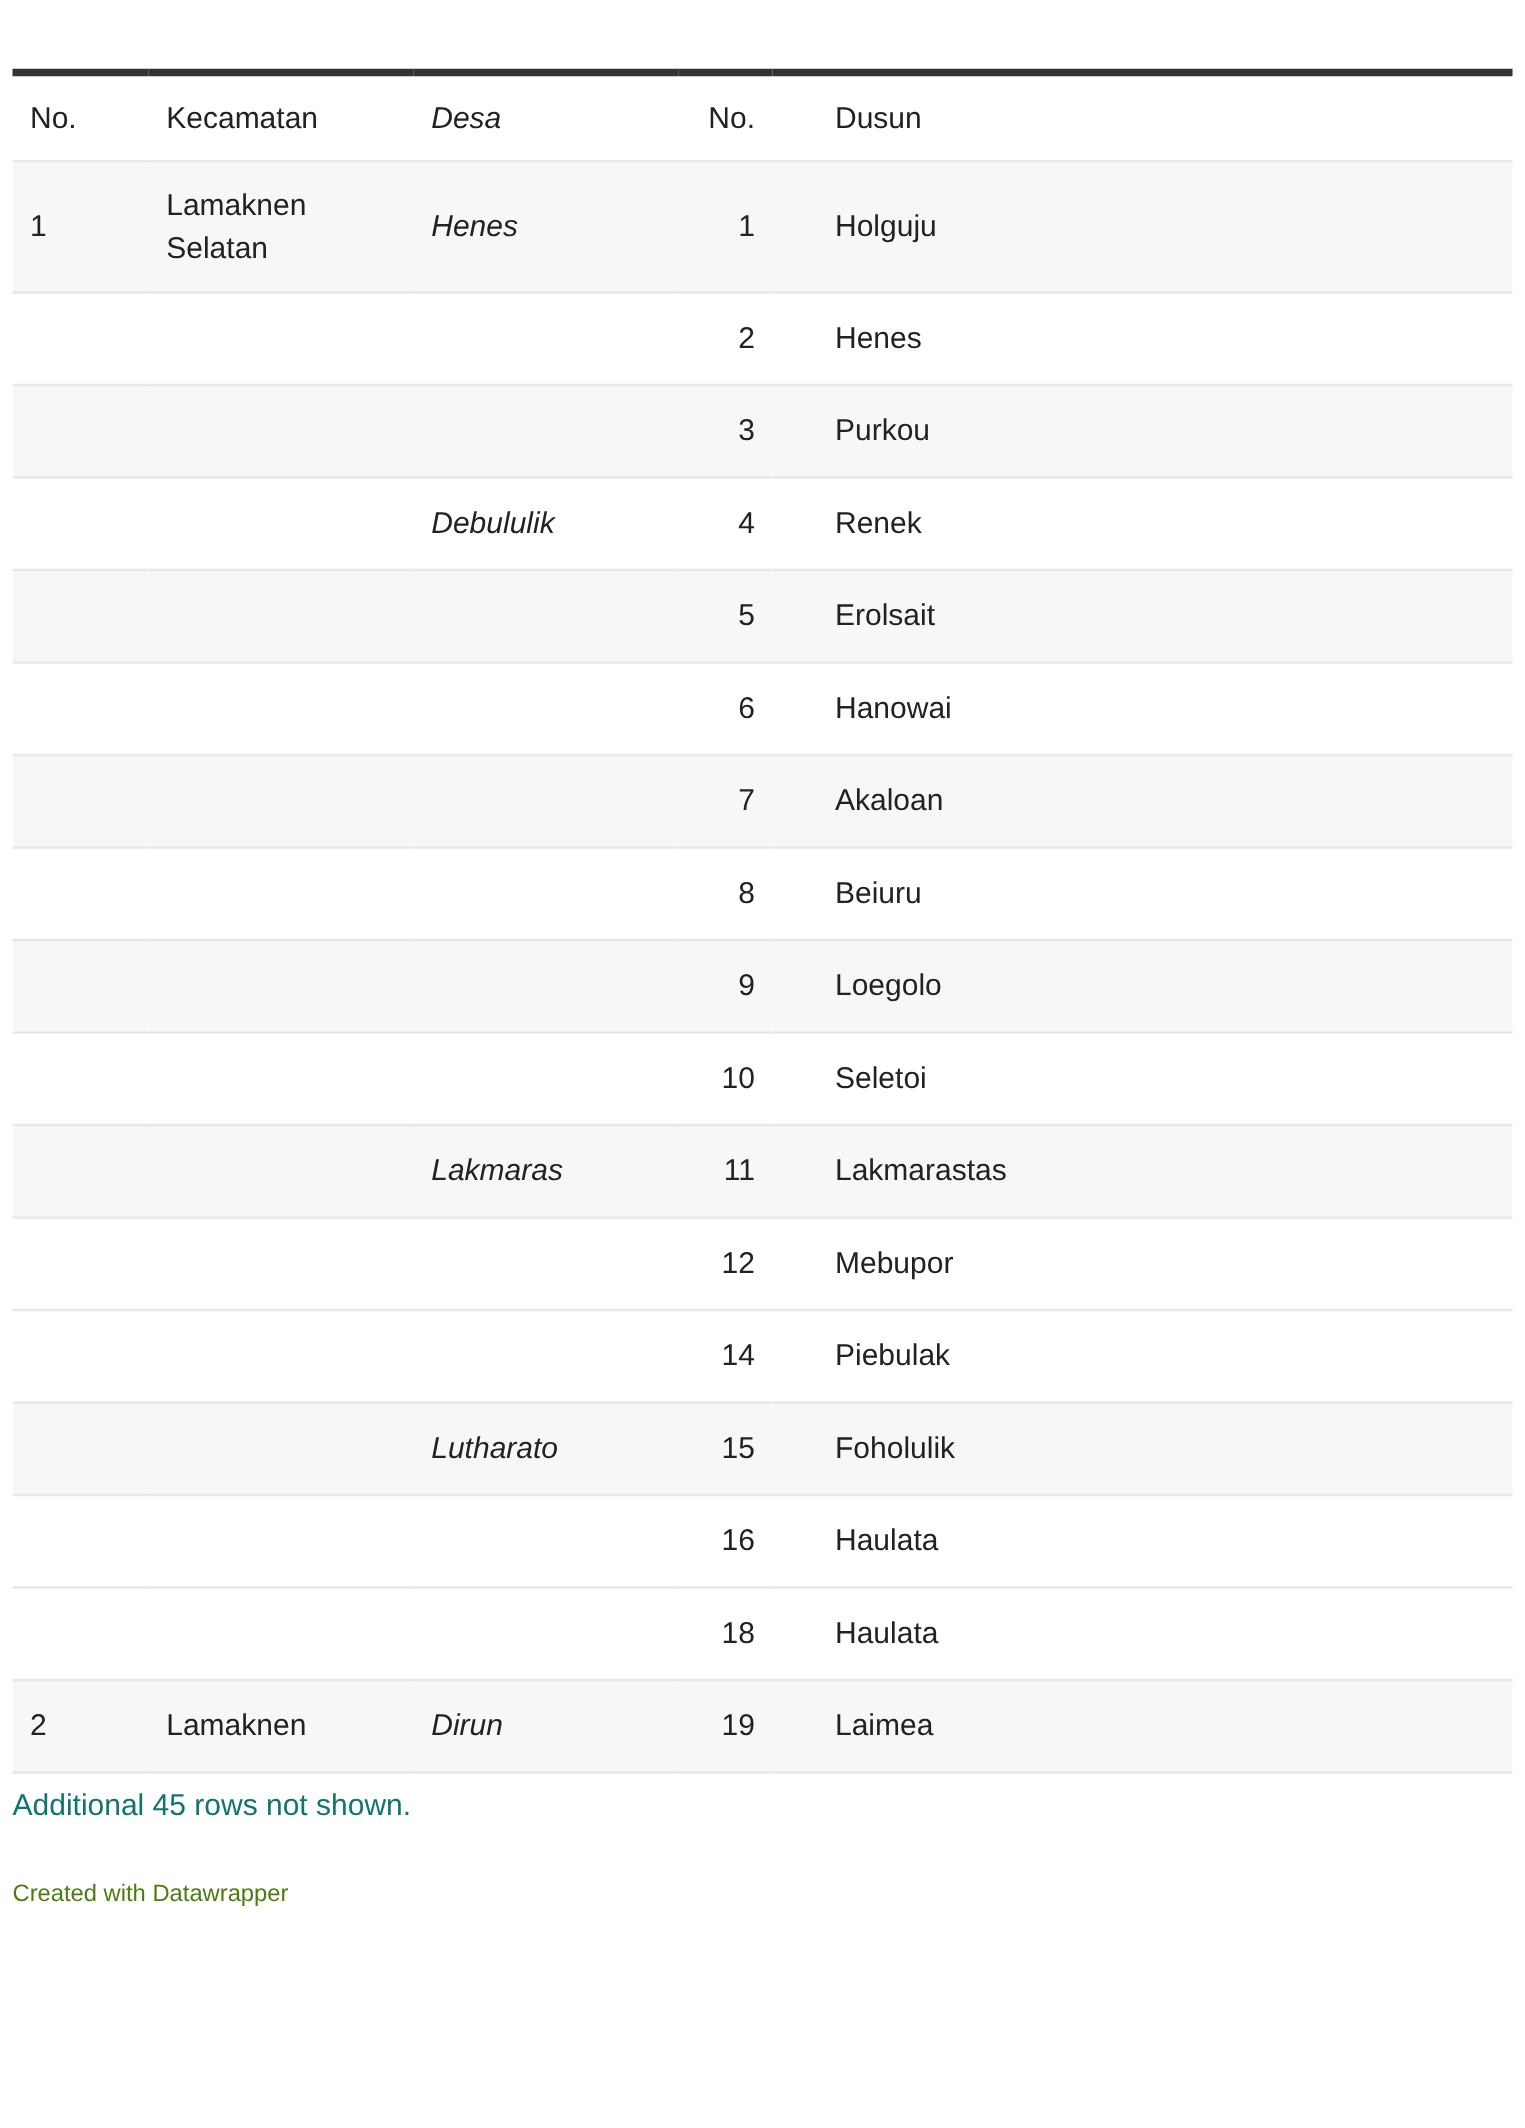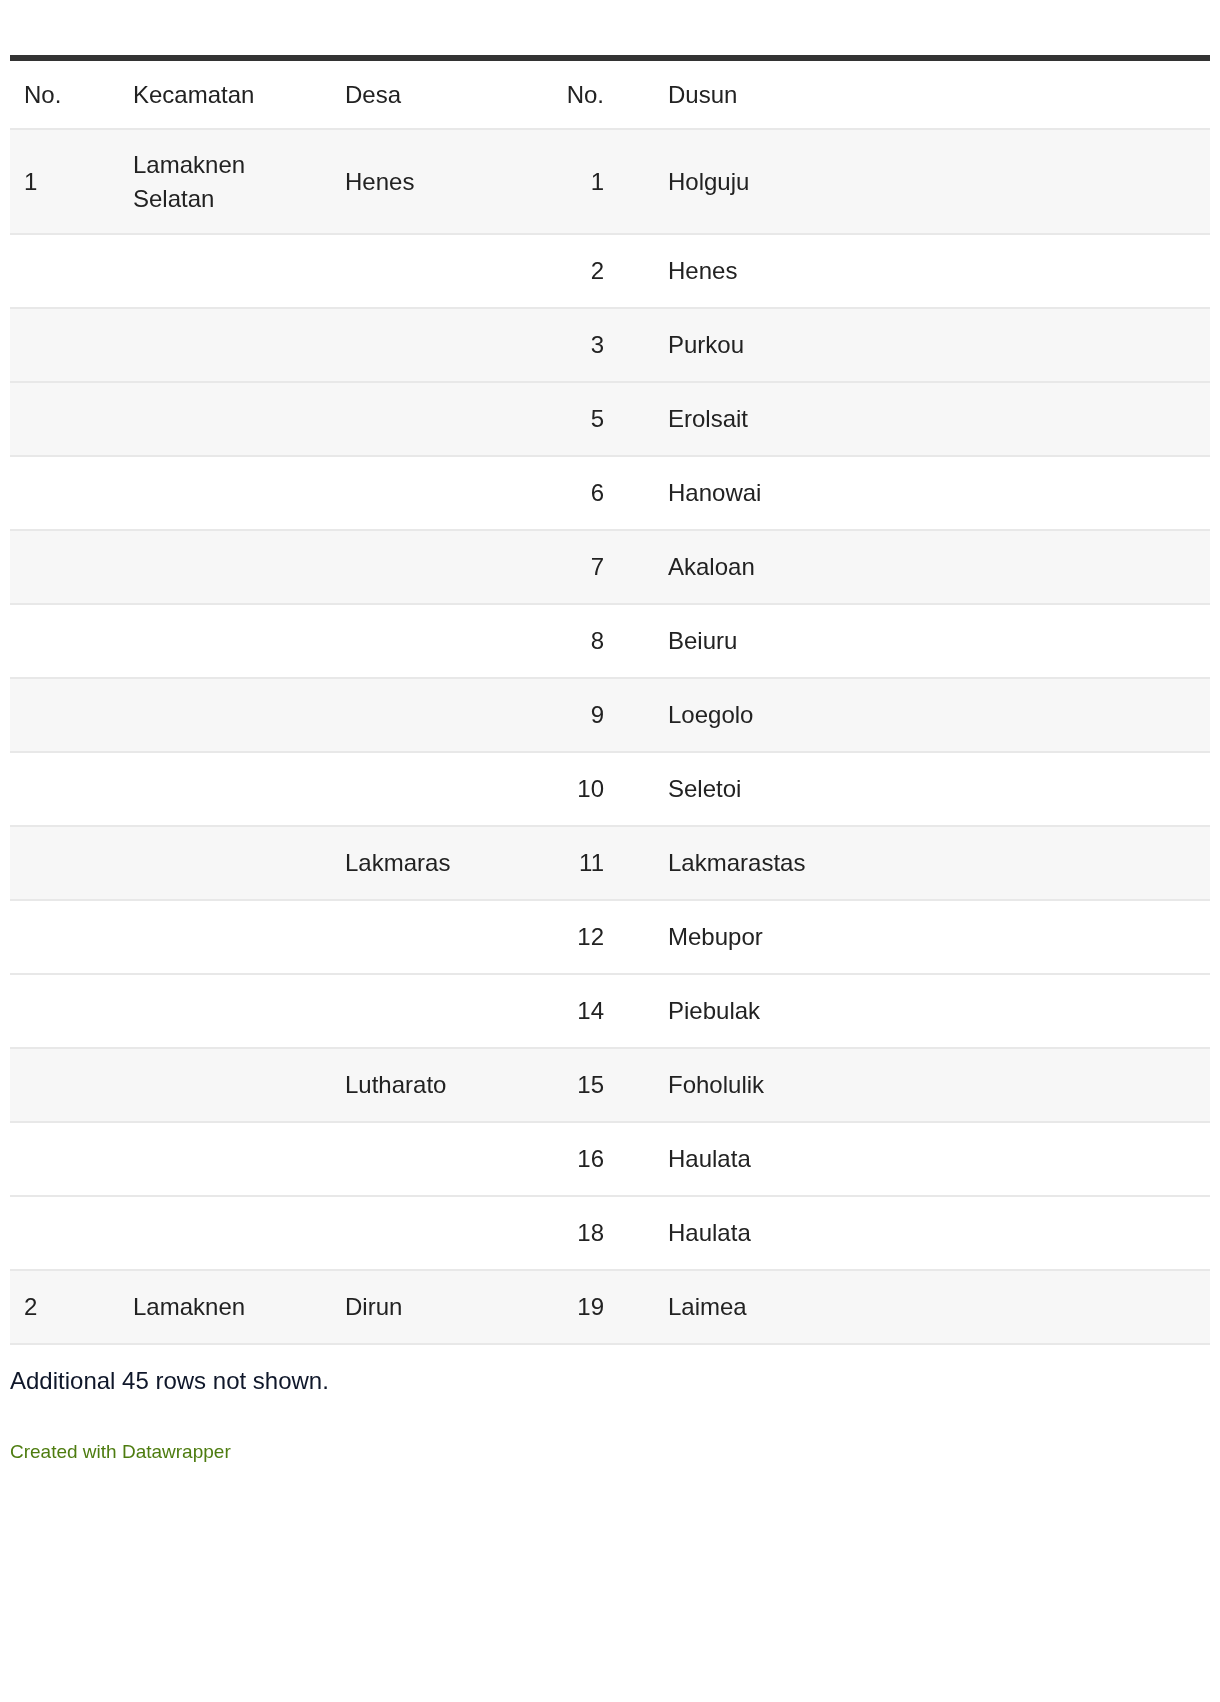--- a/index.html
+++ b/index.html
@@ -27,32 +27,32 @@
   }
   th, td {
     padding: 0 14px;
     vertical-align: middle;
     text-align: left;
     font-weight: 400;
     overflow: hidden;
   }
   th.c0, td.c0 { width: 81px; }   
   th.c1, td.c1 { width: 184px; }  
-  th.c2, td.c2 { width: 184px; }  
+  th.c2, td.c2 { width: 184px; font-style: italic; }  
   th.c3, td.c3 { width: 47px; text-align: right; }  
   th.c4, td.c4 { padding-left: 50px; }
   thead tr { height: 71px; }
   tbody tr { height: 74px; border-top: 2px solid #e8e8e8; }
   tbody tr:first-child { height: 105px; }
   tbody tr:last-child { border-bottom: 2px solid #e8e8e8; }
   tbody tr.alt { background: #f7f7f7; }
   .note {
-    margin: 22px 0 0 0;
+    margin: 12px 0 0 0;
     font-size: 24px;
-    color: #0f172a;
+    color: #0f766e;
   }
   .credit {
     margin: 46px 0 0 0;
     font-size: 19px;
     color: #4d7c0f;
   }
 </style>
 </head>
 <body>
 
@@ -83,20 +83,27 @@
           <td class="c3">2</td>
           <td class="c4">Henes</td>
         </tr>
         <tr class="alt">
           <td class="c0"></td>
           <td class="c1"></td>
           <td class="c2"></td>
           <td class="c3">3</td>
           <td class="c4">Purkou</td>
         </tr>
+        <tr>
+          <td class="c0"></td>
+          <td class="c1"></td>
+          <td class="c2">Debululik</td>
+          <td class="c3">4</td>
+          <td class="c4">Renek</td>
+        </tr>
         <tr class="alt">
           <td class="c0"></td>
           <td class="c1"></td>
           <td class="c2"></td>
           <td class="c3">5</td>
           <td class="c4">Erolsait</td>
         </tr>
         <tr>
           <td class="c0"></td>
           <td class="c1"></td>

